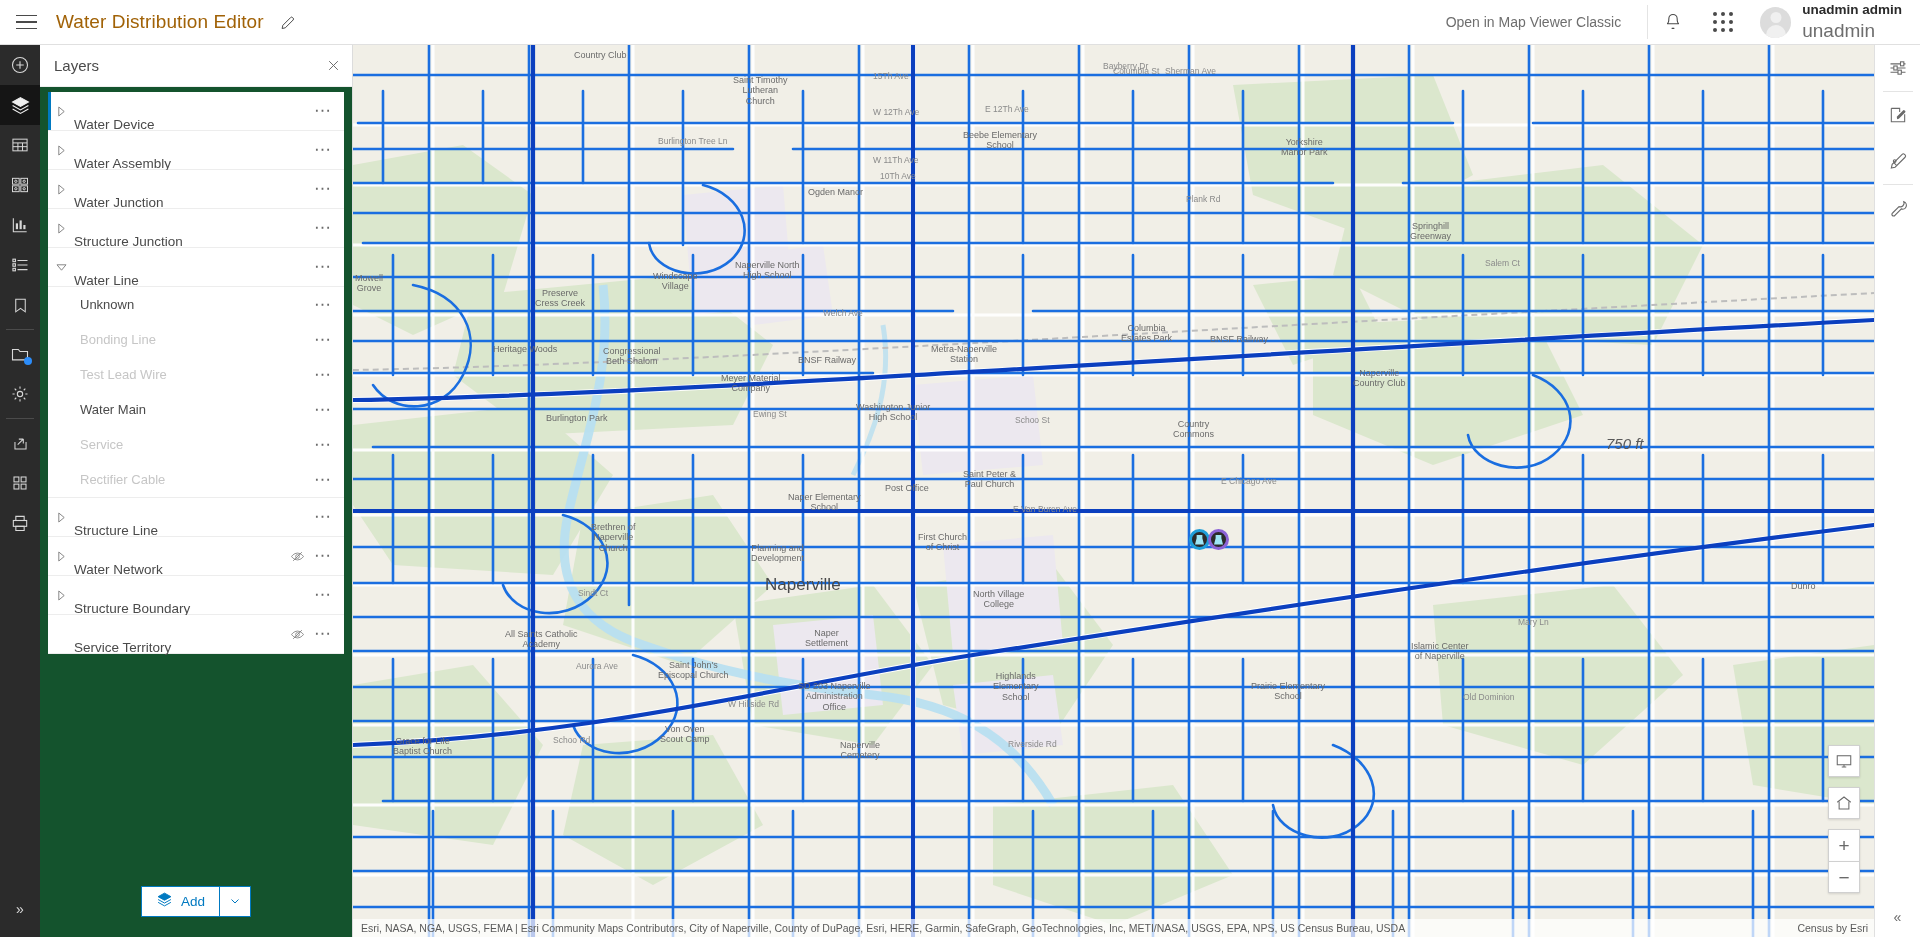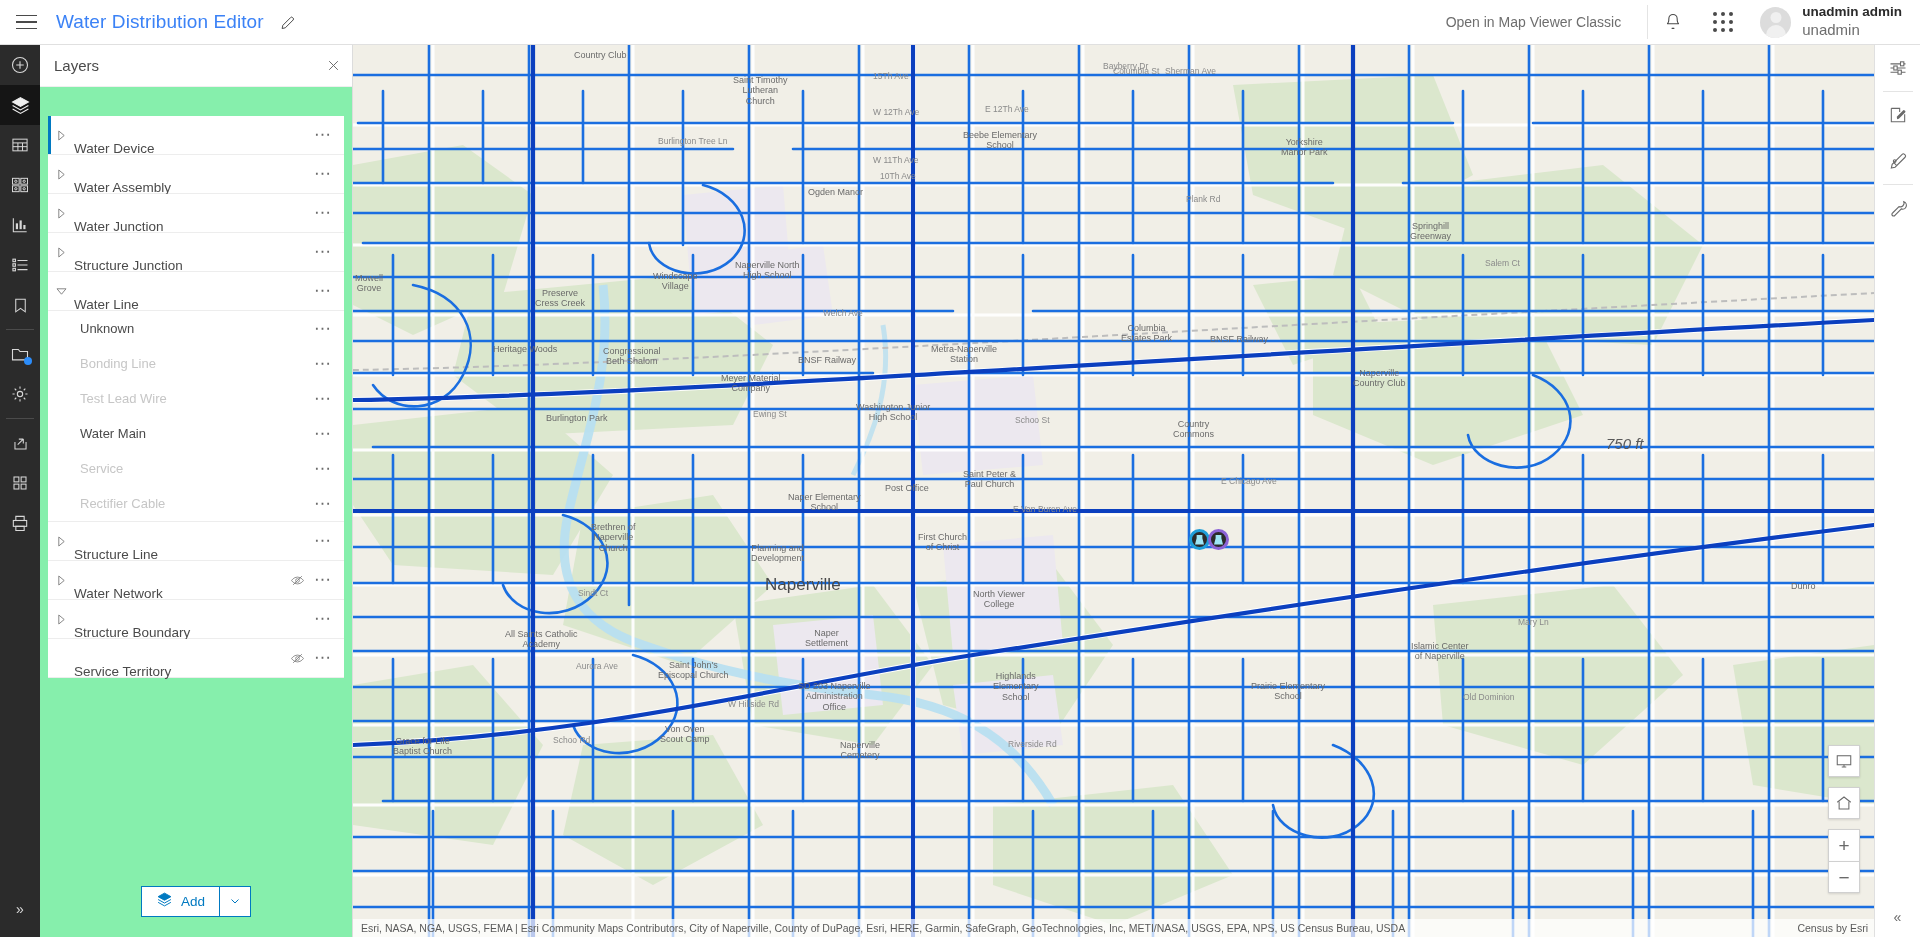--- a/index.html
+++ b/index.html
@@ -20,21 +20,21 @@
     z-index: 50;
   }
   #hamburger {
     width: 52px; height: 45px;
     display: flex; flex-direction: column;
     align-items: center; justify-content: center;
     gap: 5px; cursor: pointer;
   }
   #hamburger span { display: block; width: 21px; height: 1.5px; background: #4a4a4a; }
   #app-title {
-    font-size: 19px; color: #3b82f6; font-weight: 400;
+    font-size: 19px; color: #a16207; font-weight: 400;
     margin-left: 4px; letter-spacing: 0.1px;
   }
   #edit-title-icon {
     margin-left: 16px; cursor: pointer;
     display: flex; align-items: center;
   }
   #header-right {
     margin-left: auto; display: flex; align-items: center; height: 45px; justify-content: center;
   }
   #open-classic {
@@ -59,21 +59,21 @@
     width: 11px; height: 11px; border-radius: 50%;
     background: #f0f0f0; transform: translateX(-50%);
   }
   #avatar:after {
     content: ""; position: absolute; left: 50%; top: 18px;
     width: 20px; height: 16px; border-radius: 10px 10px 0 0;
     background: #f0f0f0; transform: translateX(-50%);
   }
   #user-names { line-height: 1.25; }
   #user-fullname { font-size: 13.5px; font-weight: bold; color: #2b2b2b; }
-  #user-username { font-size: 15px; color: #6e6e6e; }
+  #user-username { font-size: 19px; color: #6e6e6e; }
 
   
   #left-rail {
     position: absolute; left: 0; top: 45px;
     width: 40px; height: 892px;
     background: #2b2b2b;
     display: flex; flex-direction: column; align-items: center;
     z-index: 40;
   }
   .rail-btn {
@@ -87,24 +87,24 @@
   #rail-collapse { margin-bottom: 8px; color: #d8d8d8; font-size: 14px; }
   .badge-dot {
     position: absolute; right: 8px; bottom: 9px;
     width: 8px; height: 8px; border-radius: 50%; background: #2c8dfa;
   }
 
   
   #layers-panel {
     position: absolute; left: 40px; top: 45px;
     width: 313px; height: 892px;
-    background: #86efac;
+    background: #14532d;
     border-right: 1px solid #dcdcdc;
     z-index: 35;
-    display: flex; flex-direction: column; gap: 24px;
+    display: flex; flex-direction: column;
   }
   #layers-header {
     height: 42px; background: #fff;
     display: flex; align-items: center;
     padding: 0 12px 0 14px;
     border-bottom: 1px solid #efefef;
     flex: none;
   }
   #layers-title { font-size: 15px; color: #4a4a4a; }
   #layers-close { margin-left: auto; cursor: pointer; display: flex; }
@@ -795,21 +795,21 @@
 School</div>
       <div class="map-label road" style="left: 660px; top: 460px;">E Van Buren Ave</div>
       <div class="map-label road" style="left: 868px; top: 432px;">E Chicago Ave</div>
       <div class="map-label" style="left: 238px; top: 477px;">Brethren of
 Naperville
 Church</div>
       <div class="map-label" style="left: 398px; top: 498px;">Planning and
 Development</div>
       <div class="map-label" style="left: 565px; top: 487px;">First Church
 of Christ</div>
-      <div class="map-label" style="left: 620px; top: 544px;">North Viewer
+      <div class="map-label" style="left: 620px; top: 544px;">North Village
 College</div>
       <div class="map-label road" style="left: 225px; top: 544px;">Sindt Ct</div>
       <div class="map-label" style="left: 152px; top: 584px;">All Saints Catholic
 Academy</div>
       <div class="map-label" style="left: 452px; top: 583px;">Naper
 Settlement</div>
       <div class="map-label" style="left: 640px; top: 626px;">Highlands
 Elementary
 School</div>
       <div class="map-label" style="left: 898px; top: 636px;">Prairie Elementary

